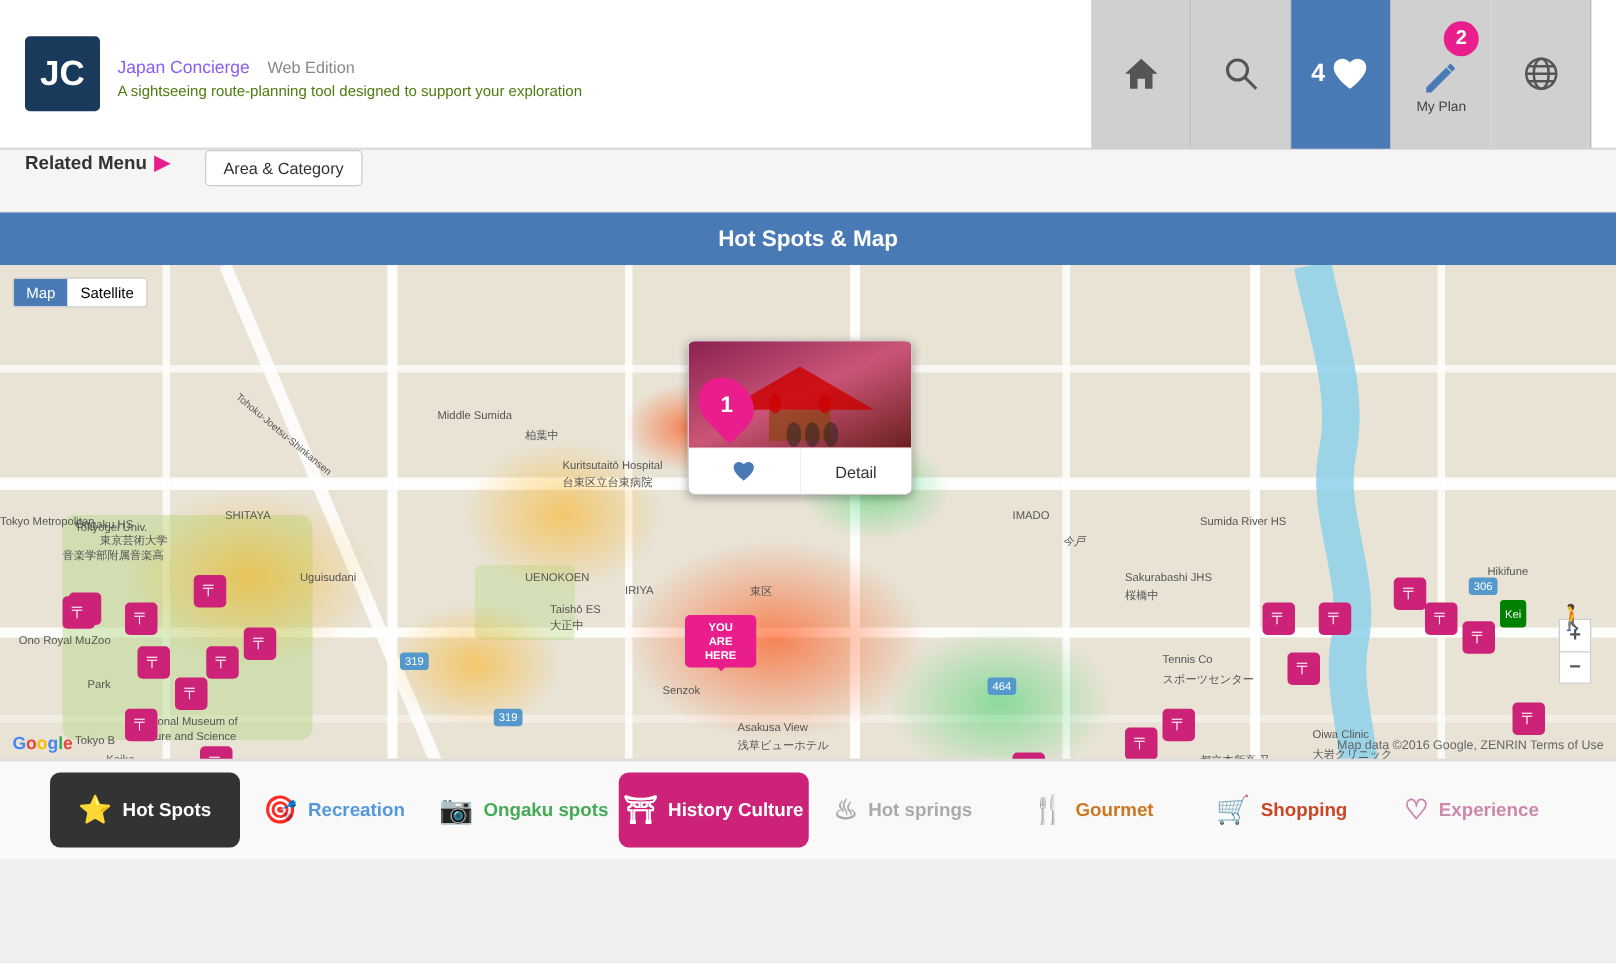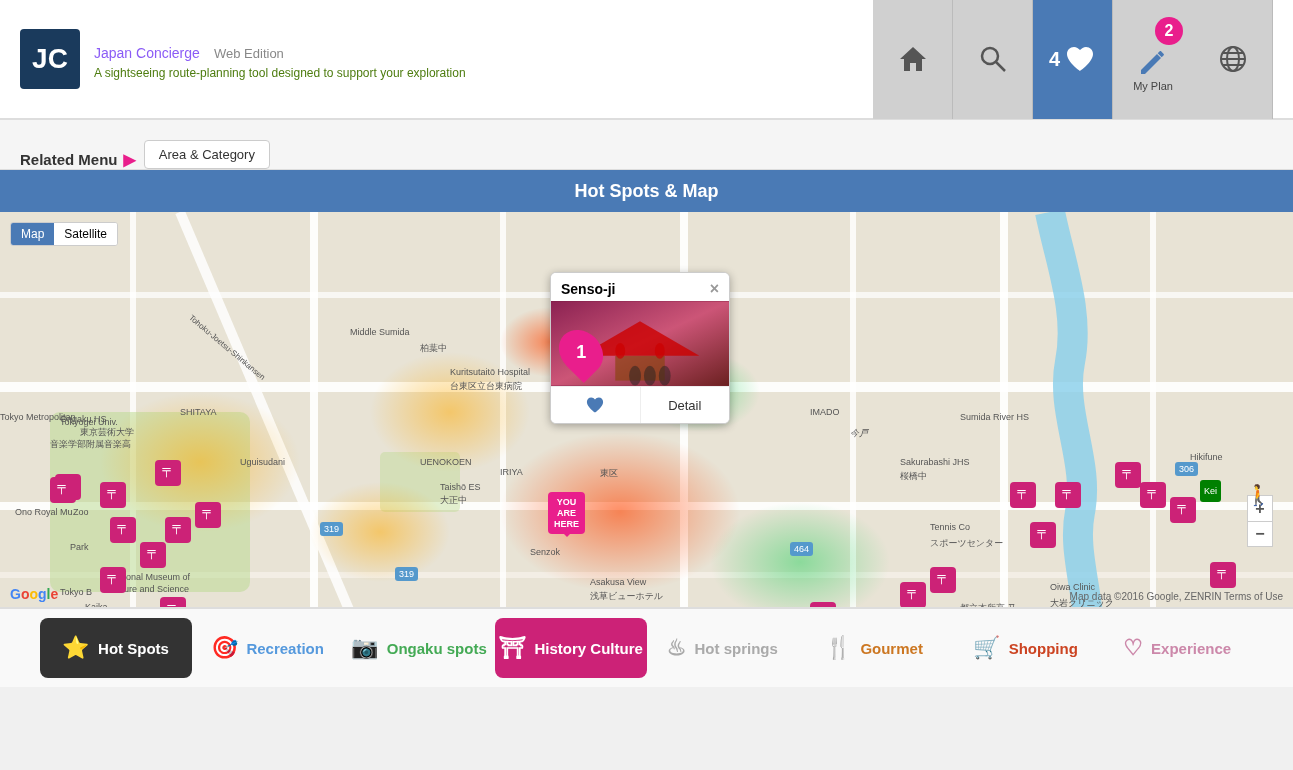--- a/index.html
+++ b/index.html
@@ -109,23 +109,23 @@
     .fav-count {
       font-size: 20px;
       font-weight: bold;
     }
 
     
     .sub-header {
       background: #f5f5f5;
       height: 50px;
       display: flex;
-      align-items: flex-end;
+      align-items: flex-start;
       padding: 0 20px;
-      gap: 8px;
+      gap: 28px;
       border-bottom: 1px solid #ddd;
     }
     .related-menu {
       display: flex;
       align-items: center;
       gap: 6px;
       font-size: 15px;
       font-weight: bold;
       color: #333;
     }
@@ -258,21 +258,21 @@
 
     
     .you-are-here {
       position: absolute;
       left: 548px;
       top: 280px;
       background: #e91e8c;
       color: #fff;
       font-size: 9px;
       font-weight: bold;
-      padding: 5px 6px;
+      padding: 5px 16px;
       border-radius: 4px;
       text-align: center;
       z-index: 10;
       line-height: 1.2;
     }
     .you-are-here::after {
       content: '';
       position: absolute;
       bottom: -8px;
       left: 50%;
@@ -590,24 +590,20 @@
     <div class="map-pin" style="left:1055px;top:270px;">〒</div>
     <div class="map-pin" style="left:1170px;top:285px;">〒</div>
 
     <div class="map-pin" style="left:1210px;top:350px;">〒</div>
 
     <div class="you-are-here" style="white-space:pre-line;">YOU
 ARE
 HERE</div>
 
     <div class="map-popup">
-      <div class="map-popup-header">
-        <span>Senso-ji</span>
-        <span class="map-popup-close">×</span>
-      </div>
       <div class="map-popup-img">
 
         <svg width="100%" height="85" viewBox="0 0 180 85">
           <rect width="180" height="85" fill="#6b1a3a"></rect>
           <rect x="0" y="0" width="180" height="85" fill="url(#templeGrad)"></rect>
           <defs>
             <linearGradient id="templeGrad" x1="0%" y1="0%" x2="100%" y2="100%">
               <stop offset="0%" stop-color="#8b2252"></stop>
               <stop offset="50%" stop-color="#cc5577"></stop>
               <stop offset="100%" stop-color="#6b2020"></stop>

